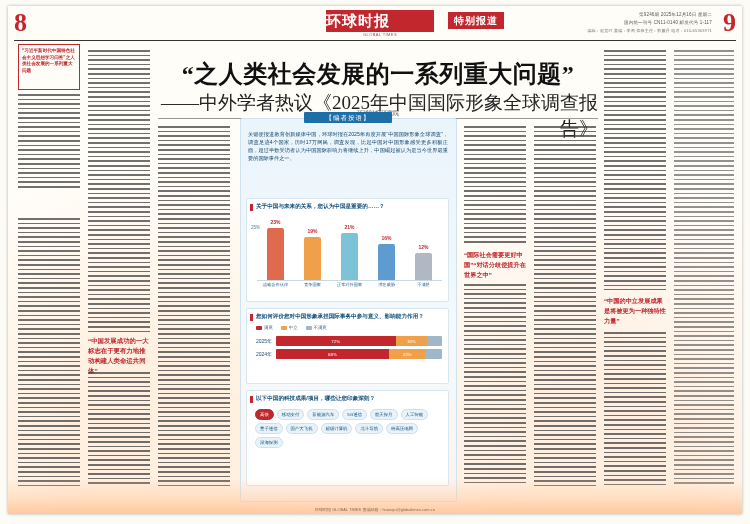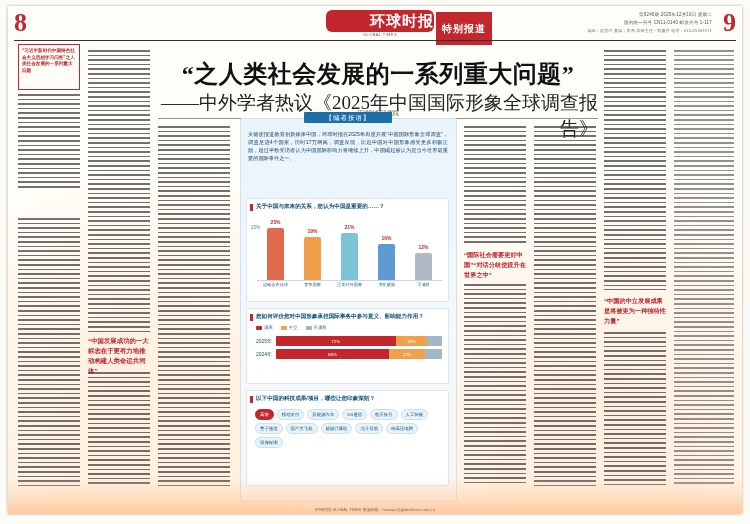--- a/index.html
+++ b/index.html
@@ -19,29 +19,29 @@
   .pagenum-left{
     position:absolute;left:6px;top:2px;font-family:"Liberation Serif",serif;
     font-size:26px;font-weight:bold;color:#c1272d;
   }
   .pagenum-right{
     position:absolute;right:6px;top:2px;font-family:"Liberation Serif",serif;
     font-size:26px;font-weight:bold;color:#c1272d;
   }
   .logo{
     position:absolute;left:318px;top:4px;width:108px;height:22px;background:#c1272d;
-    border-radius:6px;color:#fff;font-family:"Liberation Serif",serif;font-weight:bold;
-    font-size:15px;letter-spacing:1px;text-align:right;line-height:22px;
+    border-radius:0;color:#fff;font-family:"Liberation Serif",serif;font-weight:bold;
+    font-size:15px;letter-spacing:1px;text-align:left;line-height:22px;
   }
   .logo-sub{
     position:absolute;left:318px;top:26px;width:108px;text-align:center;
     font-size:4px;color:#b2474b;letter-spacing:.4px;
   }
   .special-tag{
-    position:absolute;left:428px;top:6px;height:17px;padding:8px 6px;background:#c1272d;
+    position:absolute;left:440px;top:6px;height:17px;padding:0 6px;background:#c1272d;
     color:#fff;font-size:10px;font-weight:bold;line-height:17px;letter-spacing:1px;
   }
   .meta-line{
     position:absolute;right:30px;top:6px;font-size:4.5px;color:#555;letter-spacing:.2px;
   }
   .meta-line2{
     position:absolute;right:30px;top:14px;font-size:4.5px;color:#555;letter-spacing:.2px;
   }
   .meta-line3{
     position:absolute;right:30px;top:22px;font-size:4px;color:#777;letter-spacing:.2px;

